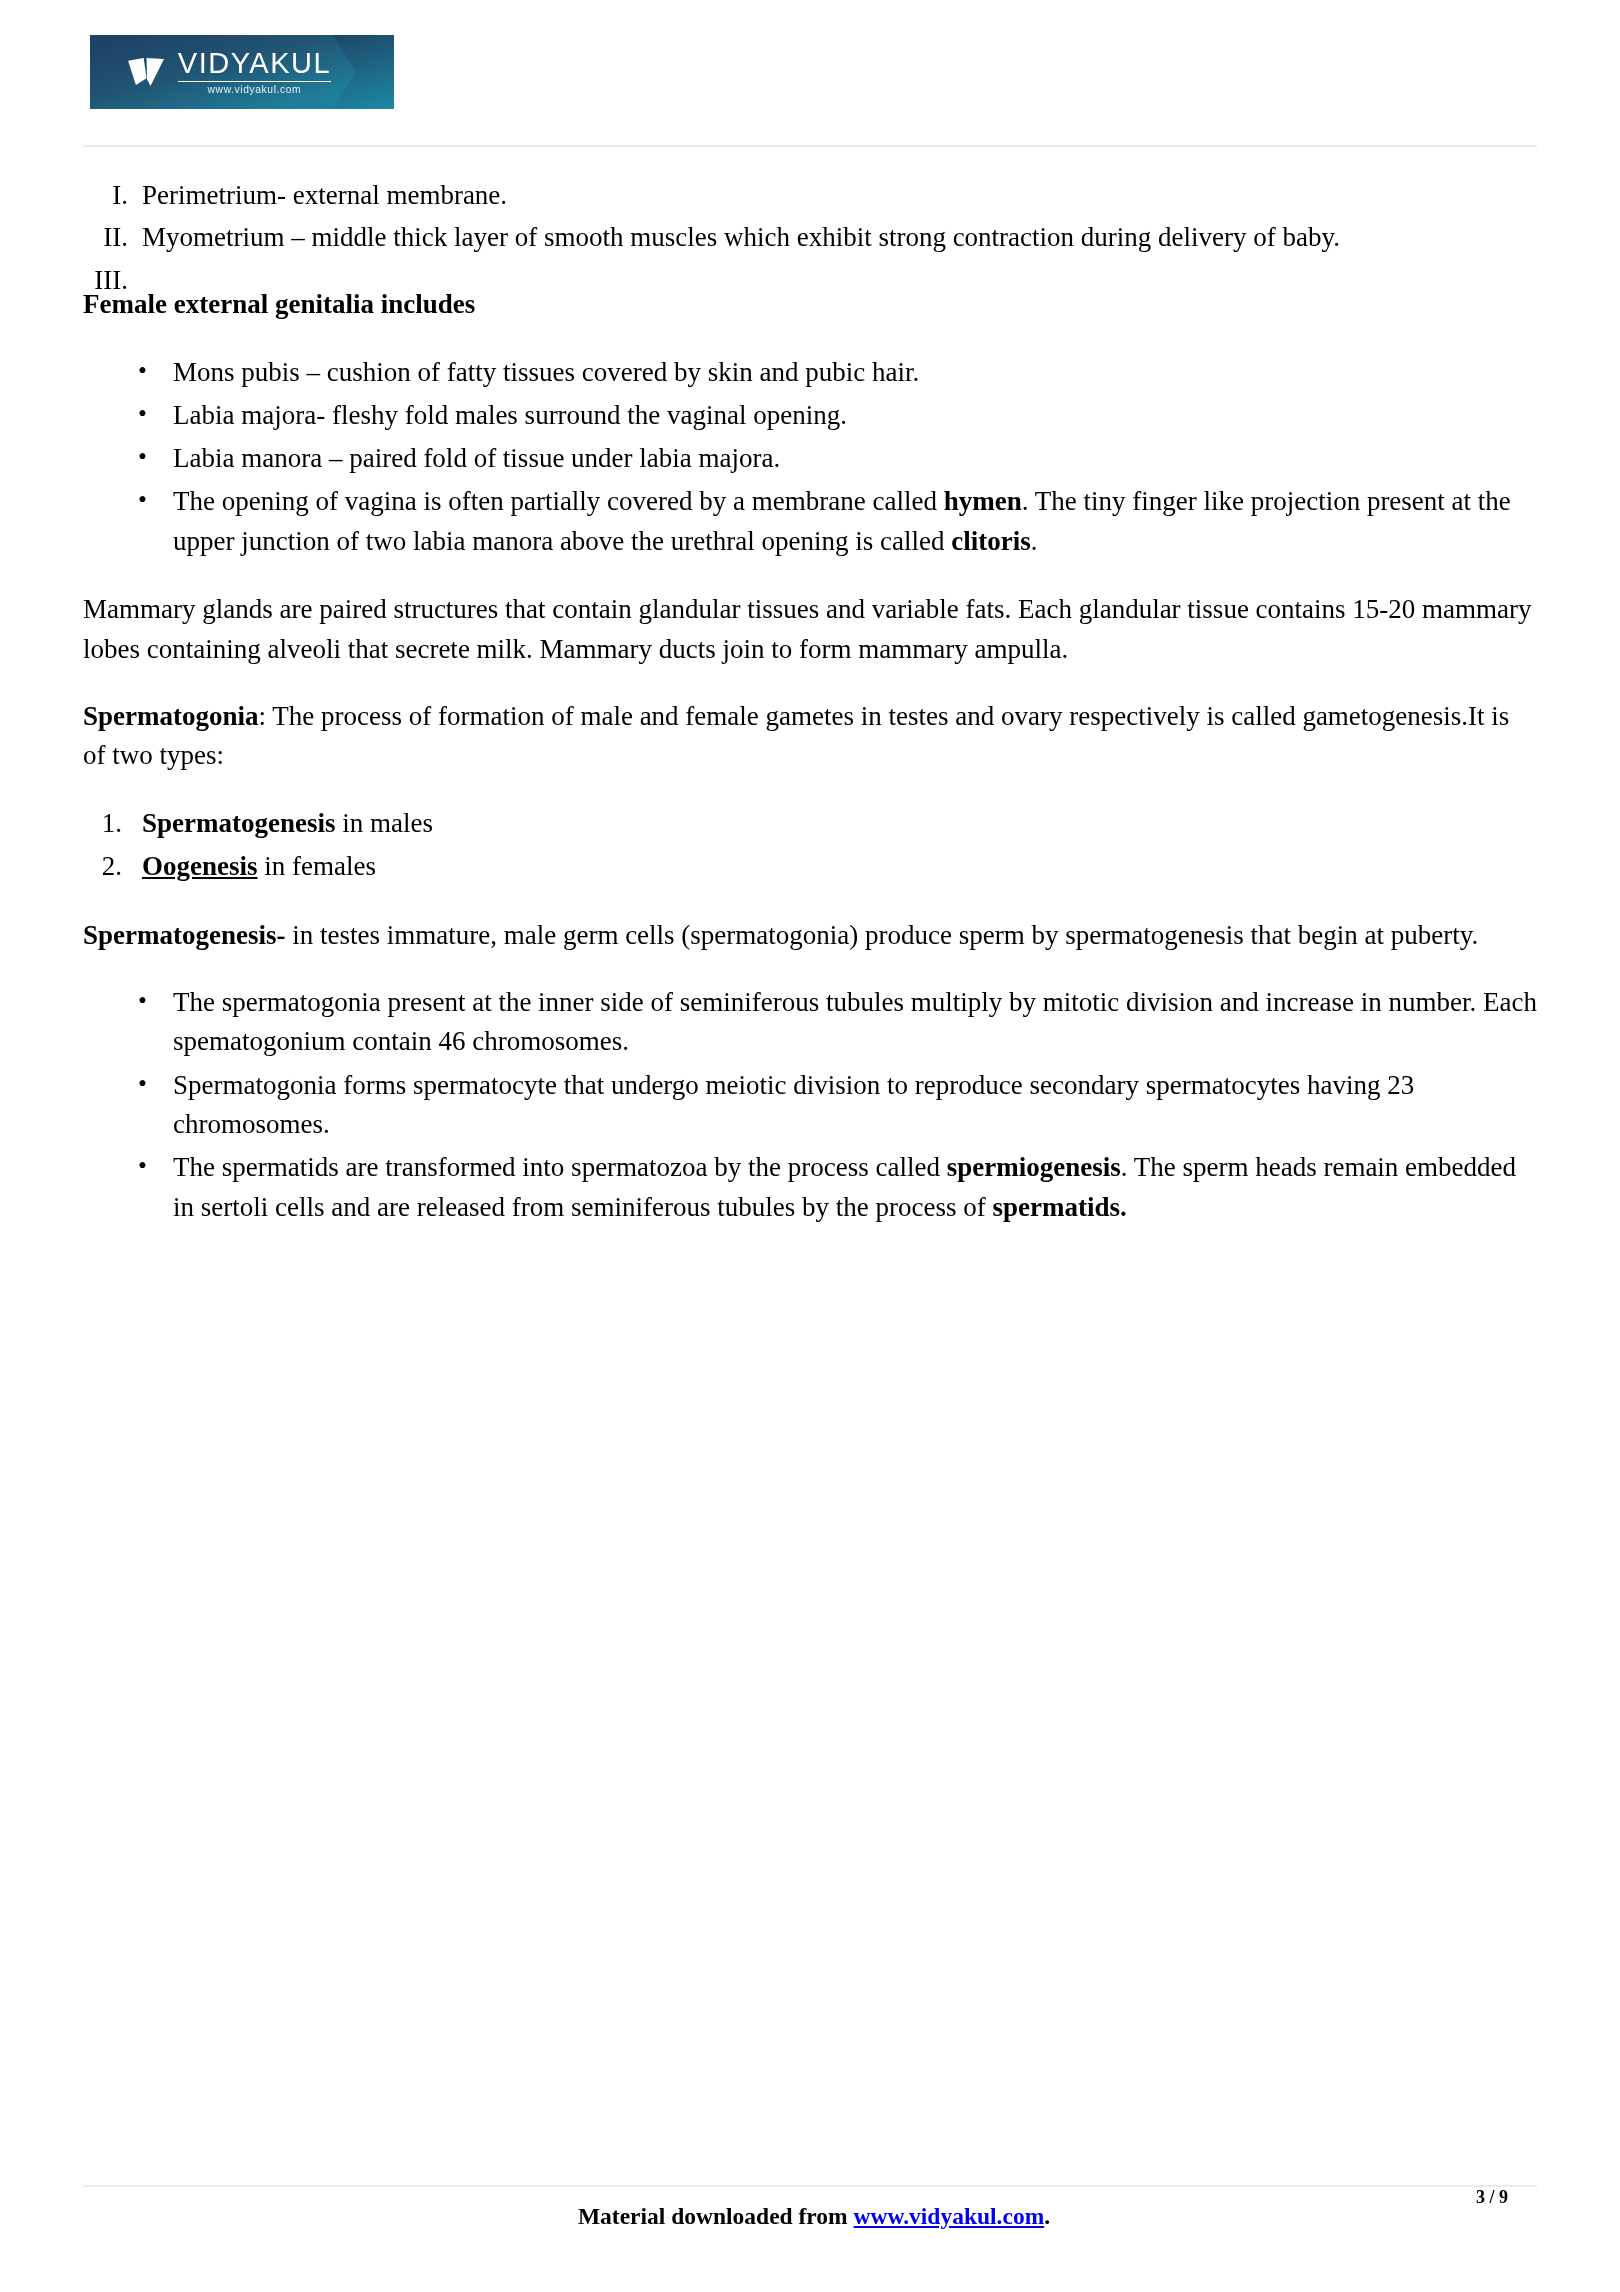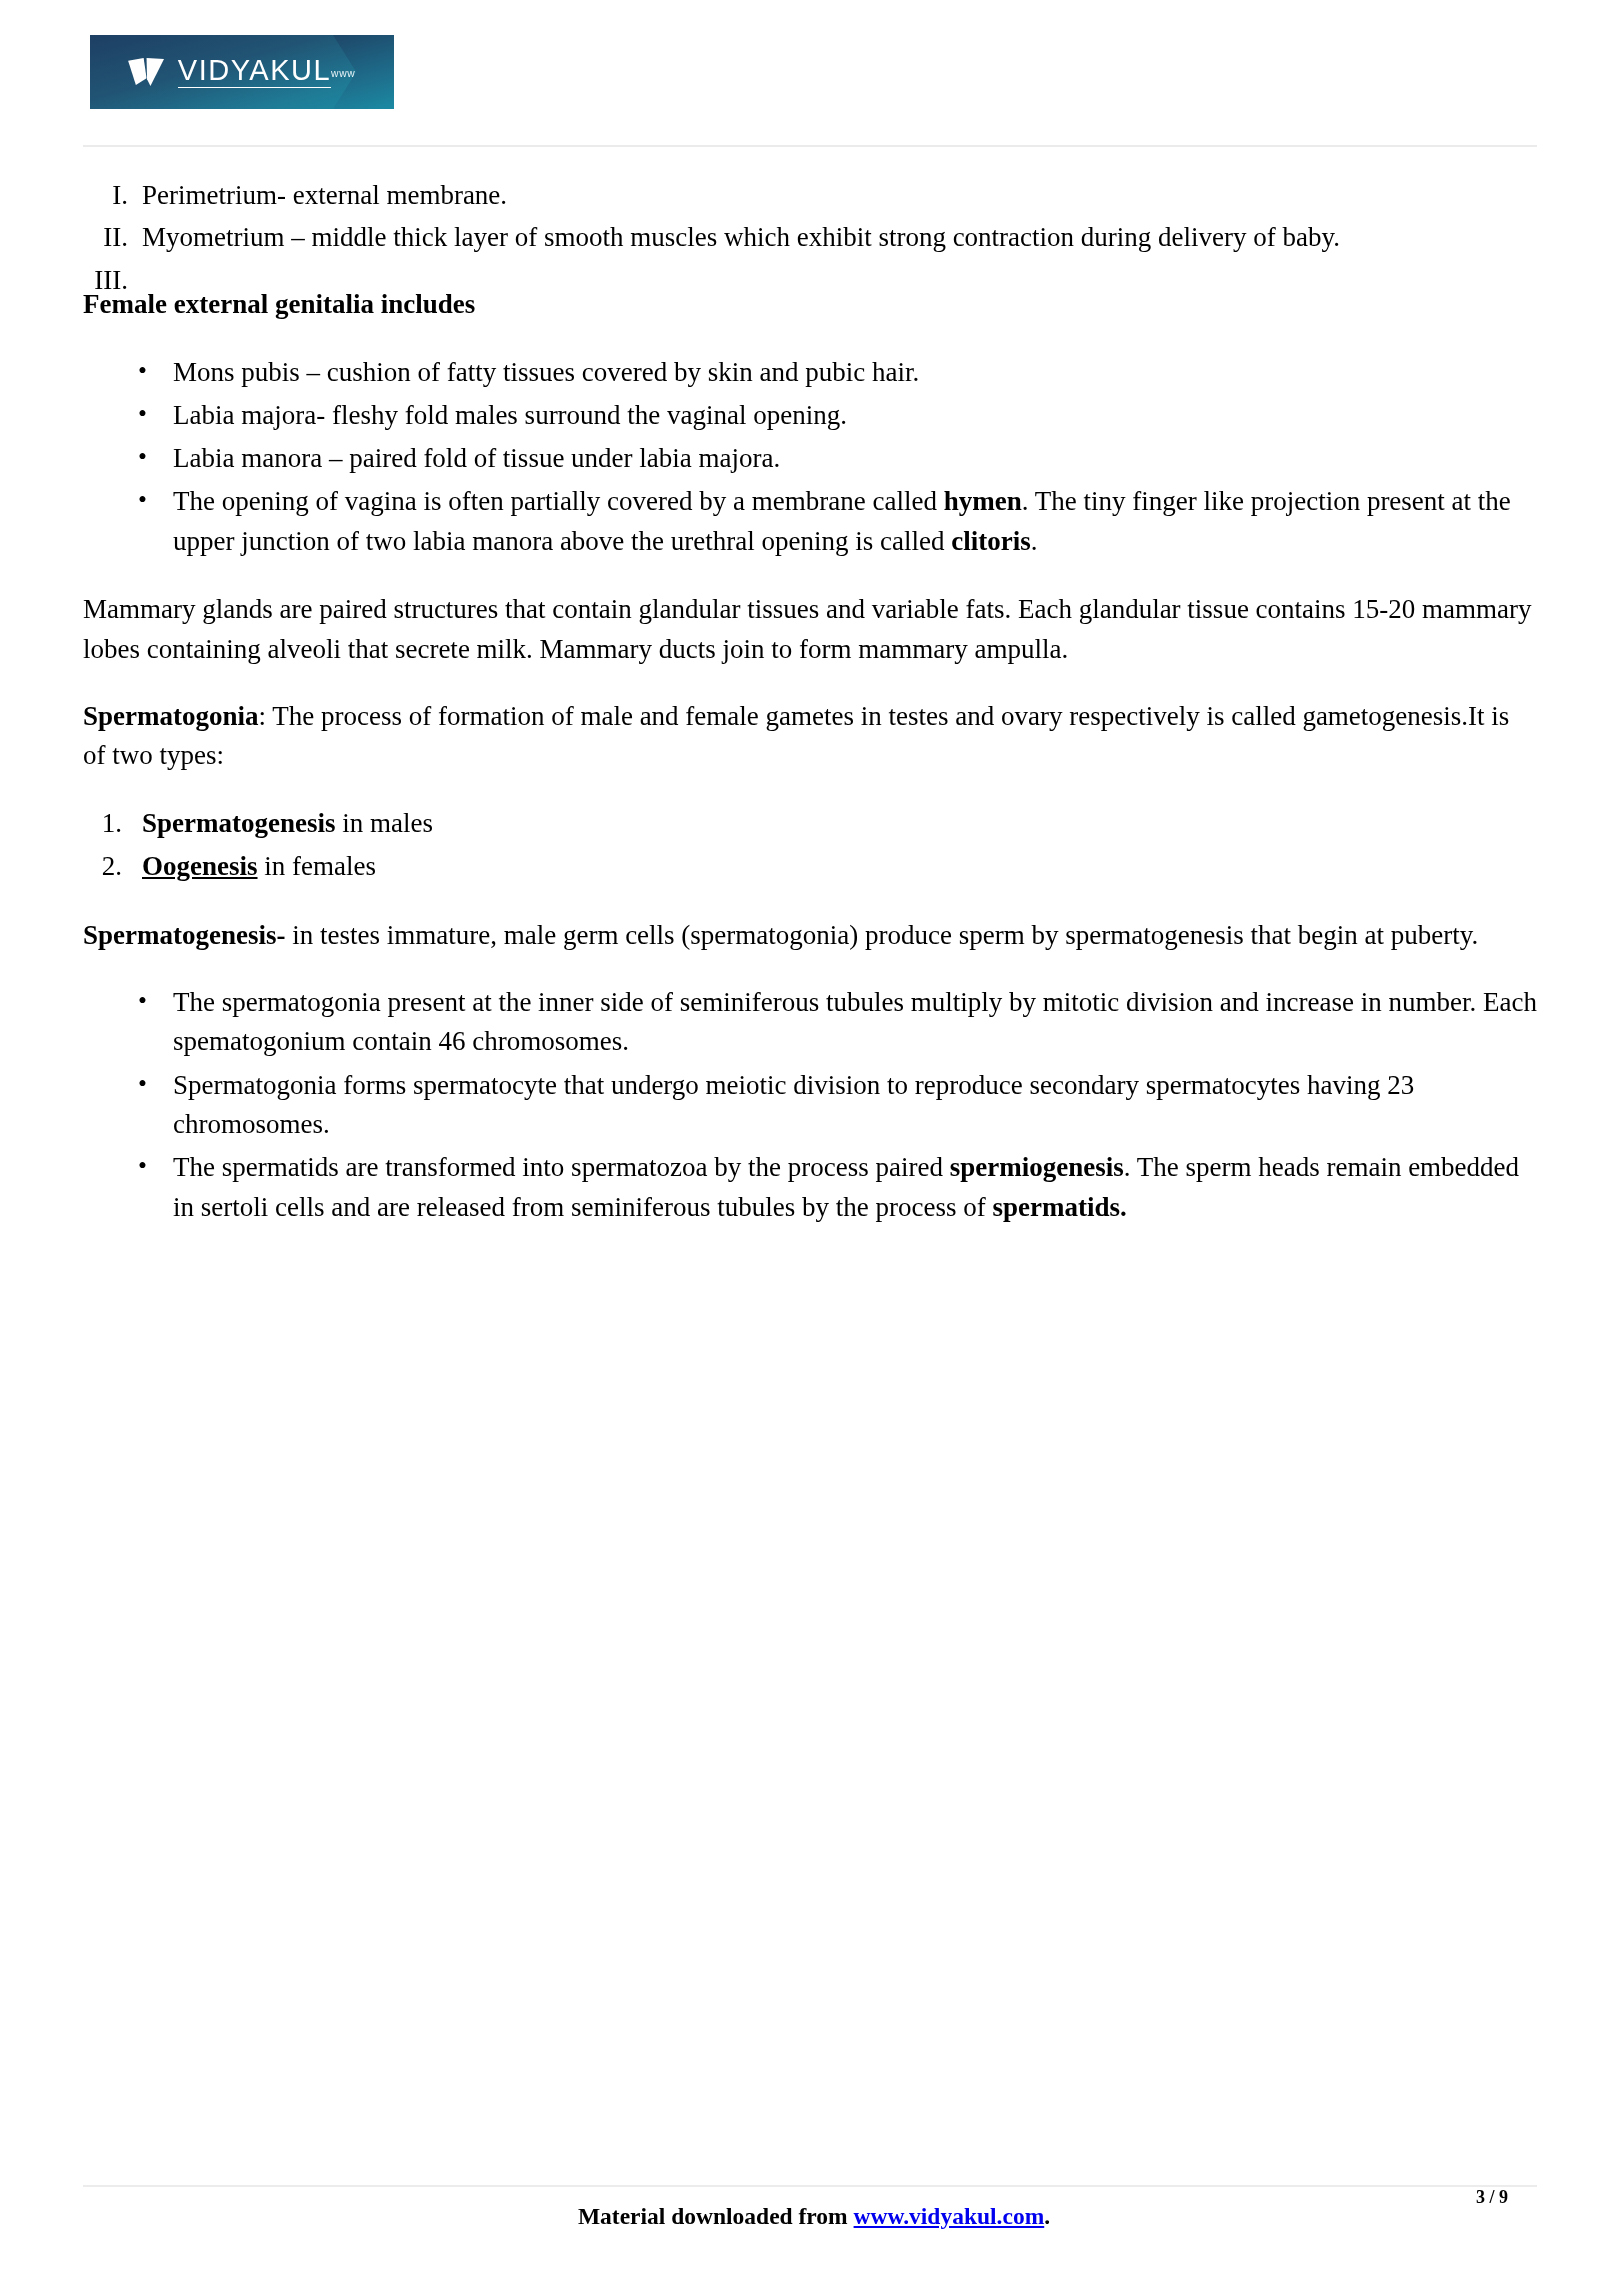--- a/index.html
+++ b/index.html
@@ -61,21 +61,21 @@
   }
 
   .logo-mark {
     width: 43px;
     height: 33px;
     flex: 0 0 auto;
   }
 
   .logo-text-wrap {
     display: flex;
-    flex-direction: row;
+    flex-direction: column;
     align-items: center;
   }
 
   .logo-word {
     font-family: "Liberation Sans", sans-serif;
     color: #ffffff;
     font-size: 29px;
     letter-spacing: 1.5px;
     line-height: 1;
     font-weight: 400;
@@ -301,21 +301,21 @@
       <li>
         <span class="bullet-glyph">•</span>
         <span>The spermatogonia present at the inner side of seminiferous tubules multiply by mitotic division and increase in number. Each spematogonium contain 46 chromosomes.</span>
       </li>
       <li>
         <span class="bullet-glyph">•</span>
         <span>Spermatogonia forms spermatocyte that undergo meiotic division to reproduce secondary spermatocytes having 23 chromosomes.</span>
       </li>
       <li>
         <span class="bullet-glyph">•</span>
-        <span><span>The spermatids are transformed into spermatozoa by the process paired </span><span style="font-weight: bold;">spermiogenesis</span><span>. The sperm heads remain embedded in sertoli cells and are released from seminiferous tubules by the process of </span><span style="font-weight: bold;">spermatids.</span></span>
+        <span><span>The spermatids are transformed into spermatozoa by the process called </span><span style="font-weight: bold;">spermiogenesis</span><span>. The sperm heads remain embedded in sertoli cells and are released from seminiferous tubules by the process of </span><span style="font-weight: bold;">spermatids.</span></span>
       </li>
     </ul>
 
   </div>
 
   <div class="footer">
     <div class="footer-rule"></div>
     <div class="footer-row">
       <div class="footer-center">
         <span>Material downloaded from </span><a class="footer-link" href="#" style="color: rgb(0, 0, 238);">www.vidyakul.com</a><span>.</span>

